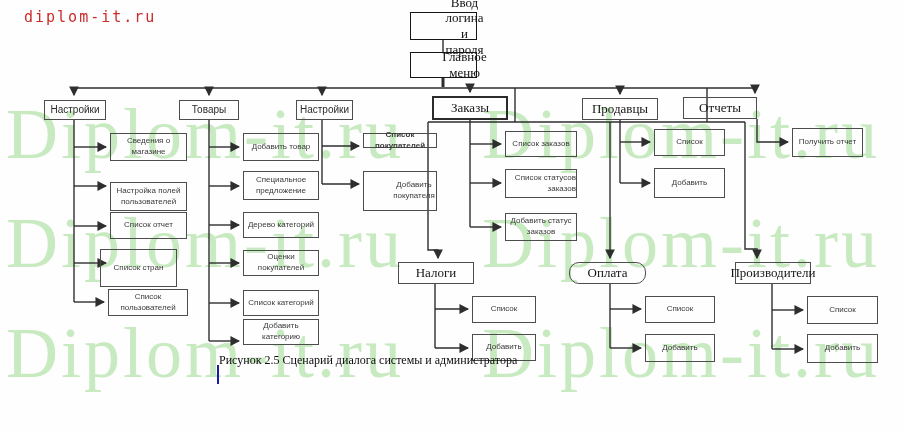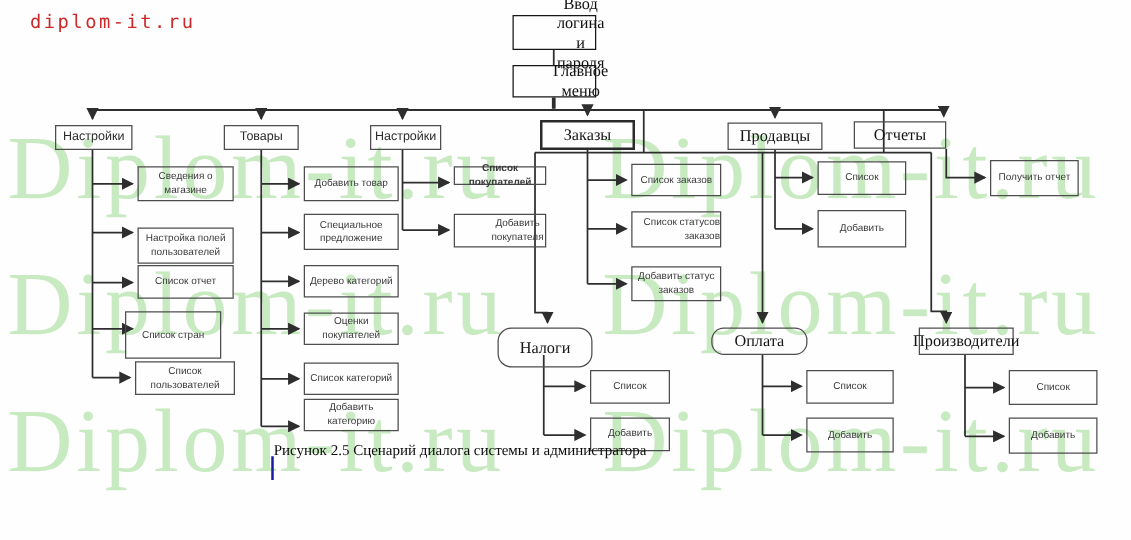--- a/index.html
+++ b/index.html
@@ -173,21 +173,21 @@
       </div>
       <div class="node" style="left: 243px; top: 290px; width: 76px; height: 26px;">
         <div>Список категорий</div>
       </div>
       <div class="node" style="left: 243px; top: 319px; width: 76px; height: 26px;">
         <div>Добавить категорию</div>
       </div>
       <div class="node" style="left: 363px; top: 133px; width: 74px; height: 15px; font-weight: bold;">
         <div>Список покупателей</div>
       </div>
-      <div class="node" style="left: 363px; top: 171px; width: 74px; height: 27px; padding-left: 28px;">
+      <div class="node" style="left: 363px; top: 171px; width: 74px; height: 40px; padding-left: 28px;">
         <div>Добавить покупателя</div>
       </div>
       <div class="node" style="left: 505px; top: 131px; width: 72px; height: 26px;">
         <div>Список заказов</div>
       </div>
       <div class="node" style="left: 505px; top: 169px; width: 72px; height: 29px; align-items: flex-end;">
         <div>Список статусов</div>
         <div>заказов</div>
       </div>
       <div class="node" style="left: 505px; top: 213px; width: 72px; height: 28px;">
@@ -196,21 +196,21 @@
       </div>
       <div class="node" style="left: 654px; top: 129px; width: 71px; height: 27px;">
         <div>Список</div>
       </div>
       <div class="node" style="left: 654px; top: 168px; width: 71px; height: 30px;">
         <div>Добавить</div>
       </div>
       <div class="node" style="left: 792px; top: 128px; width: 71px; height: 29px;">
         <div>Получить отчет</div>
       </div>
-      <div class="node head-serif" style="left: 398px; top: 262px; width: 76px; height: 32px; border-radius: 11px;">
+      <div class="node head-serif" style="left: 398px; top: 262px; width: 76px; height: 22px;">
         <div>Налоги</div>
       </div>
       <div class="node head-serif" style="left: 569px; top: 262px; width: 77px; height: 22px; border-radius: 10px;">
         <div>Оплата</div>
       </div>
       <div class="node head-serif" style="left: 735px; top: 262px; width: 76px; height: 22px;">
         <div>Производители</div>
       </div>
       <div class="node" style="left: 472px; top: 296px; width: 64px; height: 27px;">
         <div>Список</div>

